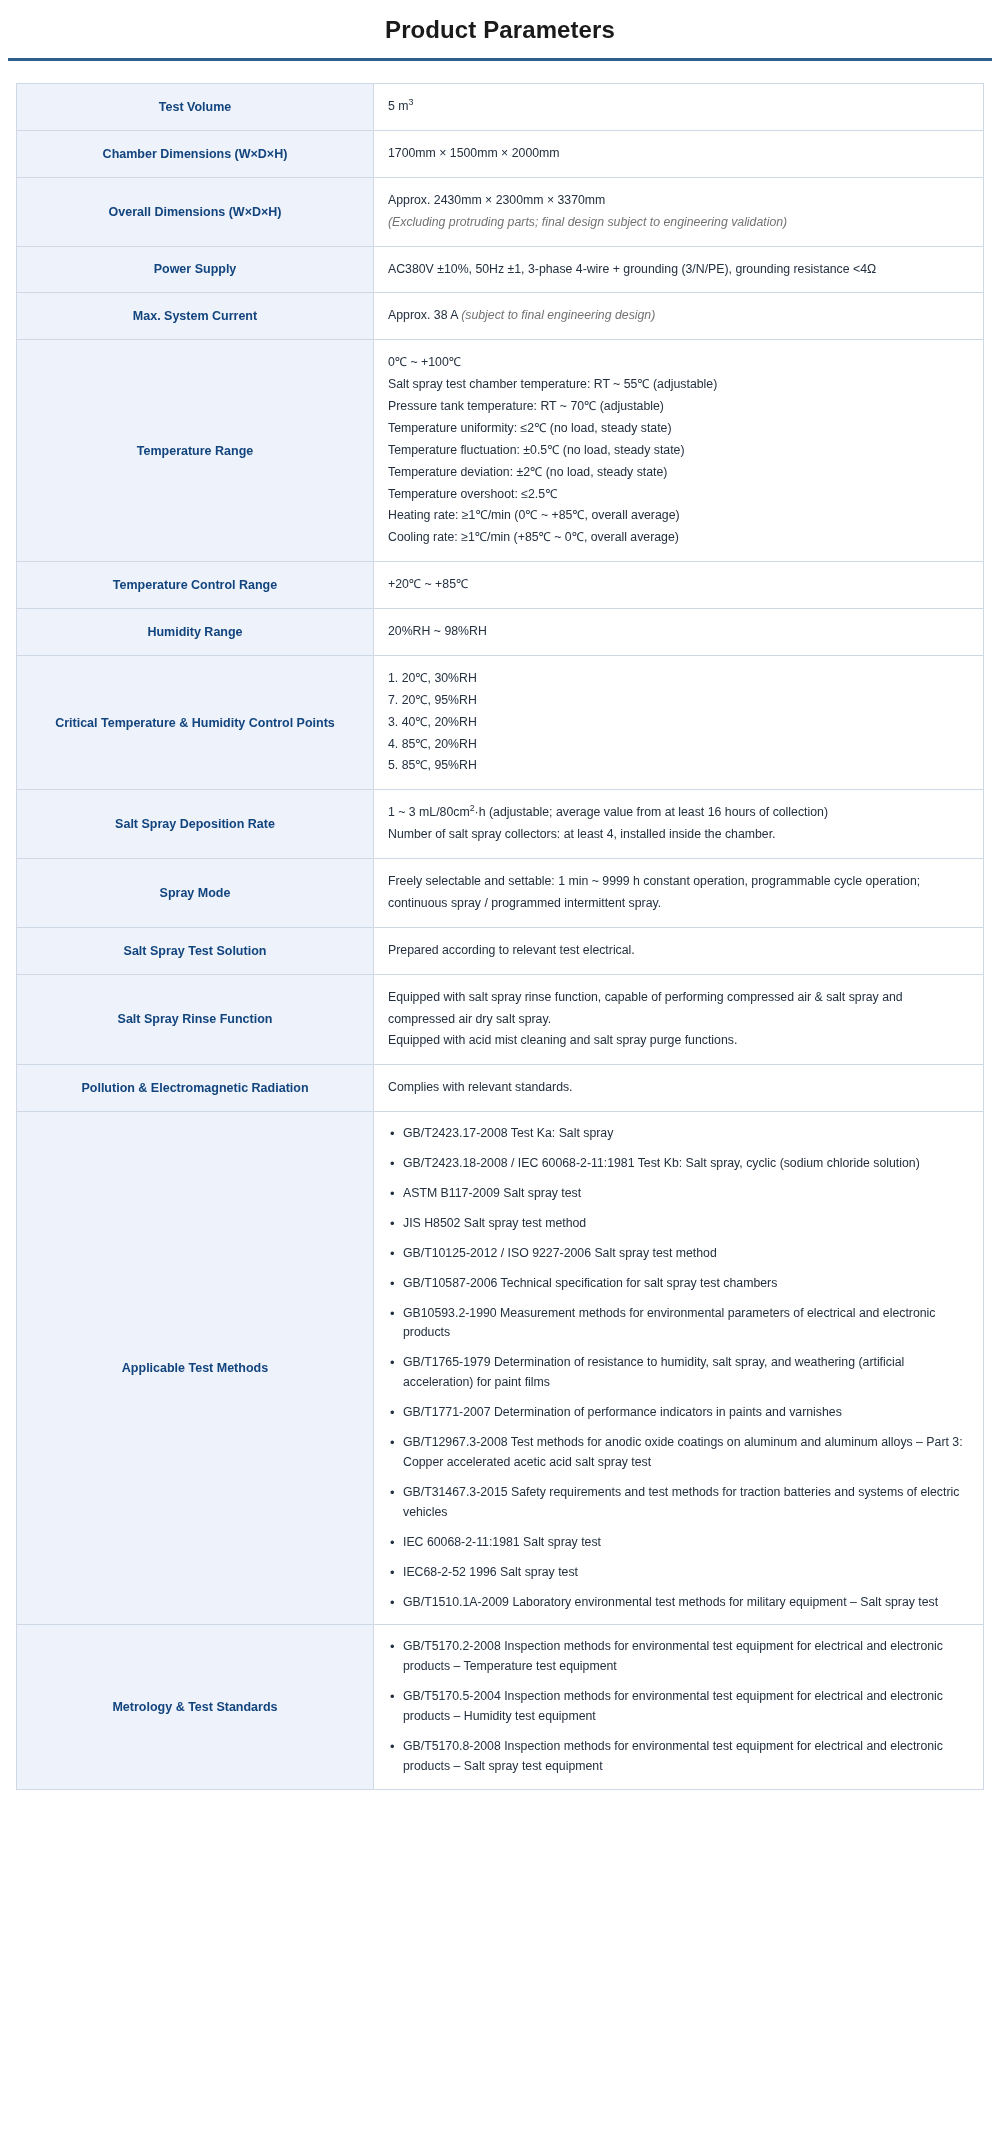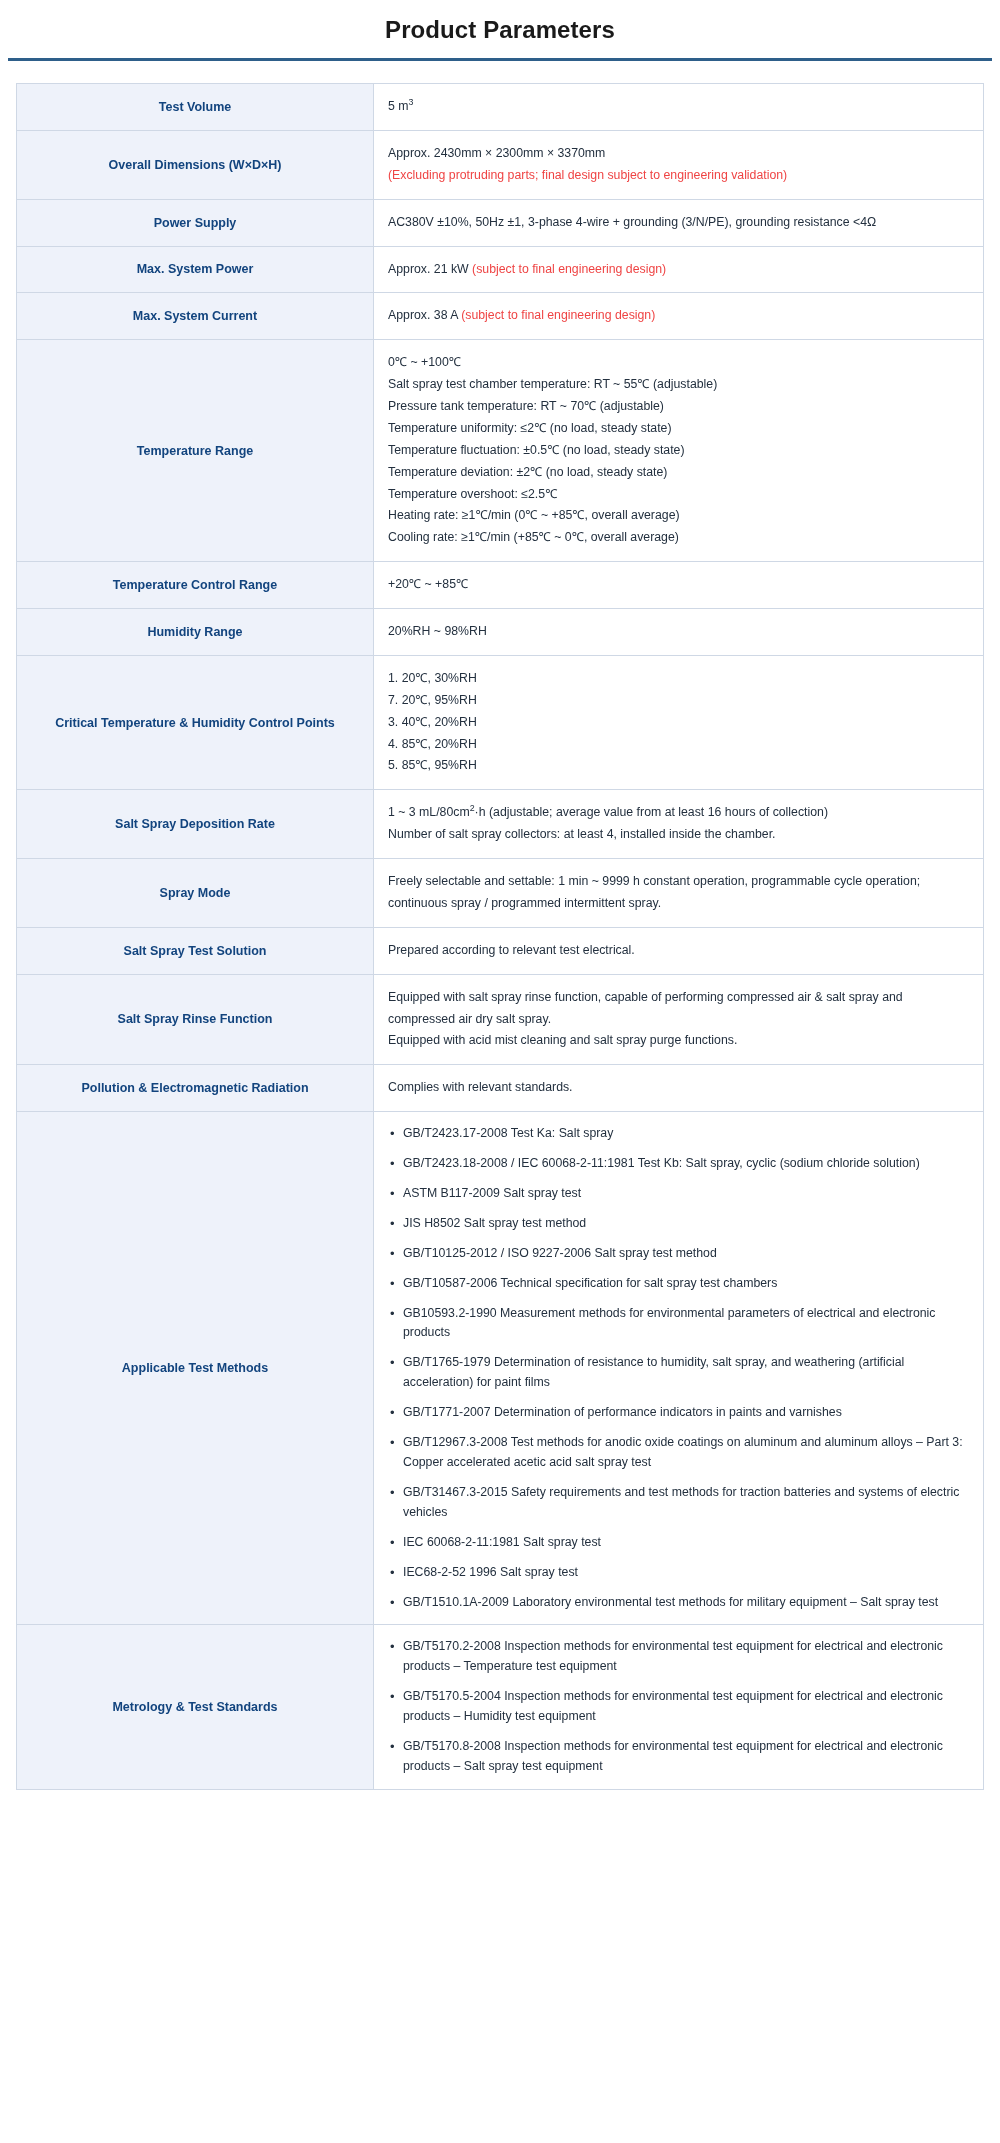--- a/index.html
+++ b/index.html
@@ -58,21 +58,21 @@
   td.value {
     background: #ffffff;
     font-size: 12.3px;
     color: #23303f;
     line-height: 1.78;
     vertical-align: middle;
     padding: 13px 16px;
   }
   td.value.top { vertical-align: top; }
   .line { display: block; }
-  .muted { color: #ef4444; }
+  .muted { color: #737373; font-style: italic; }
   sup { font-size: 0.72em; vertical-align: super; line-height: 0; }
   ul.bullets {
     margin: 0;
     padding: 0;
     list-style: none;
   }
   ul.bullets li {
     position: relative;
     padding-left: 15px;
     margin: 0 0 10px 0;
@@ -98,36 +98,36 @@
 
   <table class="params">
     <tbody>
         <tr>
           <td class="label">Test Volume</td>
           <td class="value">
             <span class="line"><span>5 m</span><sup>3</sup></span>
           </td>
         </tr>
         <tr>
+          <td class="label">Chamber Dimensions (W×D×H)</td>
+          <td class="value">
+            <span class="line">1700mm × 1500mm × 2000mm</span>
+          </td>
+        </tr>
+        <tr>
           <td class="label">Overall Dimensions (W×D×H)</td>
           <td class="value">
             <span class="line">Approx. 2430mm × 2300mm × 3370mm</span>
             <span class="line muted">(Excluding protruding parts; final design subject to engineering validation)</span>
           </td>
         </tr>
         <tr>
           <td class="label">Power Supply</td>
           <td class="value">
             <span class="line">AC380V ±10%, 50Hz ±1, 3-phase 4-wire + grounding (3/N/PE), grounding resistance &lt;4Ω</span>
-          </td>
-        </tr>
-        <tr>
-          <td class="label">Max. System Power</td>
-          <td class="value">
-            <span class="line"><span>Approx. 21 kW </span><span class="muted">(subject to final engineering design)</span></span>
           </td>
         </tr>
         <tr>
           <td class="label">Max. System Current</td>
           <td class="value">
             <span class="line"><span>Approx. 38 A </span><span class="muted">(subject to final engineering design)</span></span>
           </td>
         </tr>
         <tr>
           <td class="label">Temperature Range</td>

